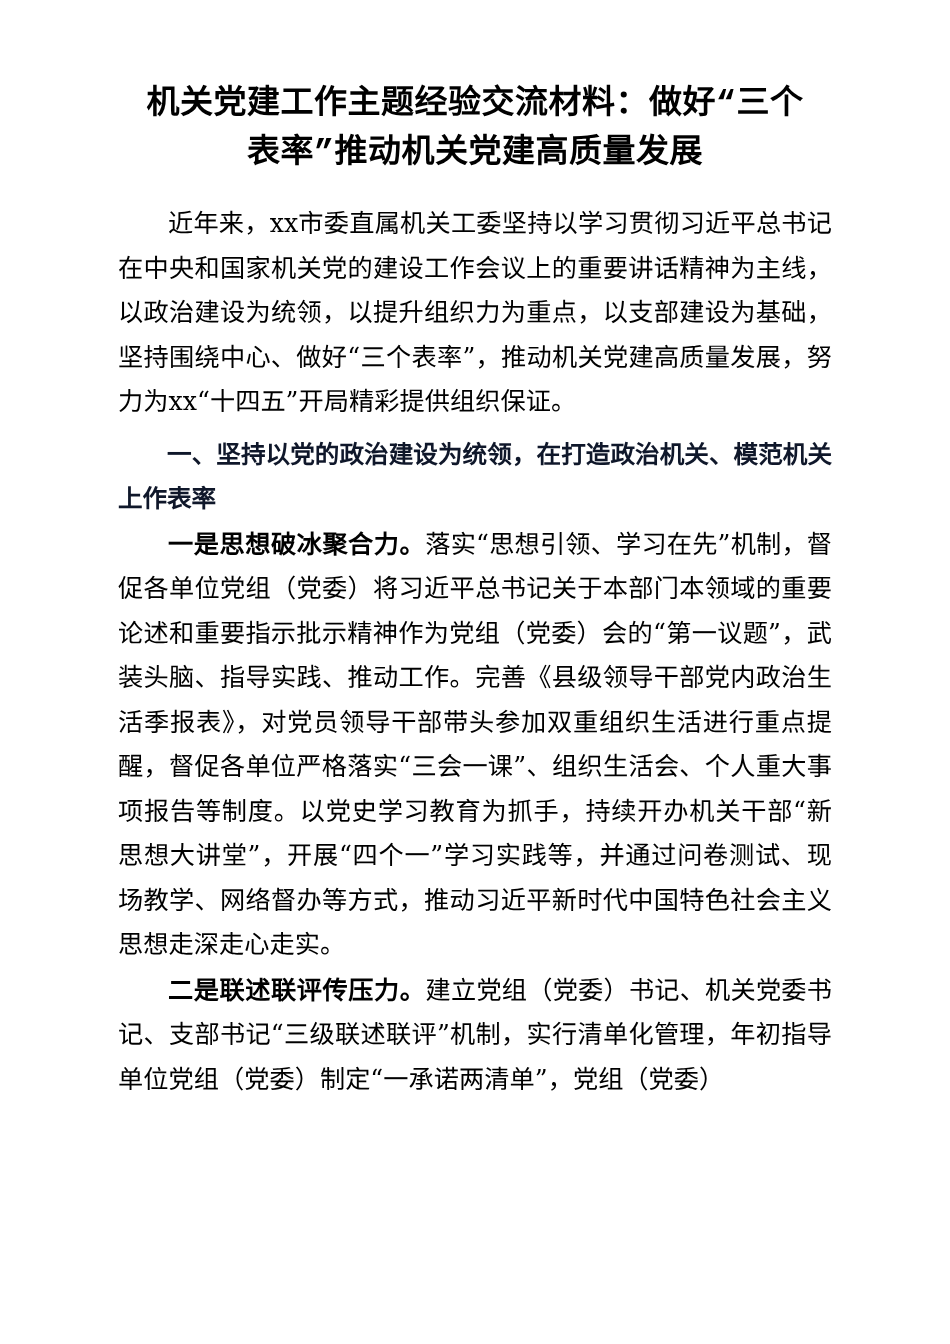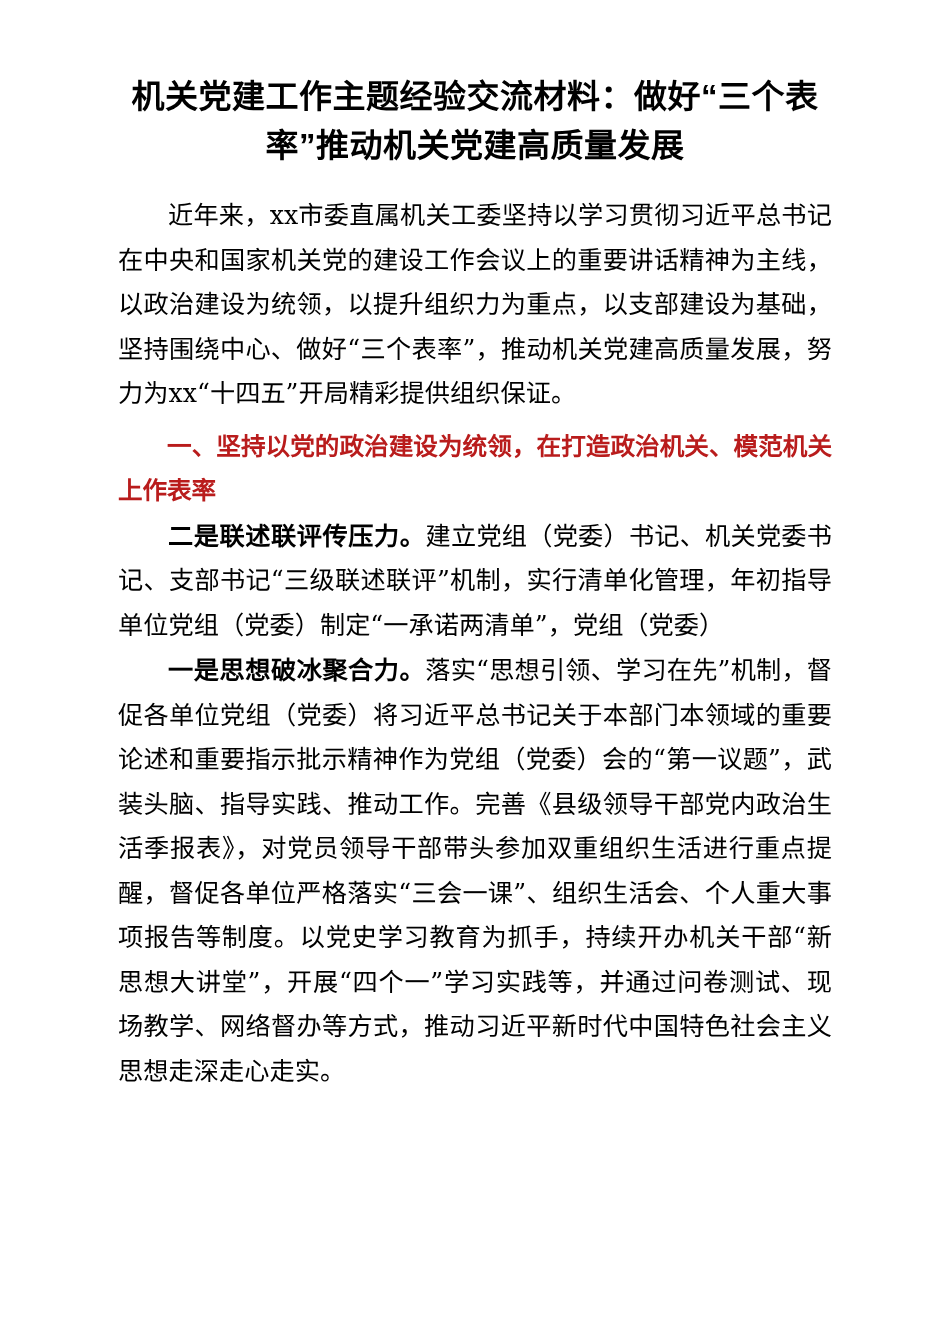--- a/index.html
+++ b/index.html
@@ -27,23 +27,23 @@
 
   #content {
     position: absolute;
     left: 118px;
     top: 0;
     width: 714px;
   }
 
   
   .doc-title {
-    margin: 4px;
+    margin: 12px;
     padding-top: 68px;
-    font-family: Liberation Sans, sans-serif;
+    font-family: Liberation Mono, monospace;
     font-weight: bold;
     font-size: 33px;
     line-height: 49px;
     text-align: center;
     letter-spacing: 0.5px;
     color: #000000;
   }
 
   
   .para {
@@ -72,21 +72,21 @@
   .section-heading {
     margin: 0;
     margin-top: 8px;
     font-family: "DejaVu Sans", "Liberation Sans", sans-serif;
     font-weight: bold;
     font-size: 24.6px;
     line-height: 44.5px;
     text-align: justify;
     text-justify: inter-ideograph;
     text-indent: 49px;
-    color: #b91c1c;
+    color: #0f172a;
     word-break: break-all;
     letter-spacing: -0.1px;
   }
 
   
   .lead-in {
     font-family: "DejaVu Serif", "Liberation Serif", serif;
     font-weight: bold;
     letter-spacing: 0.4px;
   }
@@ -96,18 +96,18 @@
 
 <div id="page">
   <div id="content">
 
     <h1 class="doc-title">机关党建工作主题经验交流材料：做好“三个表率”推动机关党建高质量发展</h1>
 
     <p class="para para--first">近年来，xx市委直属机关工委坚持以学习贯彻习近平总书记在中央和国家机关党的建设工作会议上的重要讲话精神为主线，以政治建设为统领，以提升组织力为重点，以支部建设为基础，坚持围绕中心、做好“三个表率”，推动机关党建高质量发展，努力为xx“十四五”开局精彩提供组织保证。</p>
 
     <h2 class="section-heading">一、坚持以党的政治建设为统领，在打造政治机关、模范机关上作表率</h2>
 
+    <p class="para para--gap"><span class="lead-in">一是思想破冰聚合力。</span><span>落实“思想引领、学习在先”机制，督促各单位党组（党委）将习近平总书记关于本部门本领域的重要论述和重要指示批示精神作为党组（党委）会的“第一议题”，武装头脑、指导实践、推动工作。完善《县级领导干部党内政治生活季报表》，对党员领导干部带头参加双重组织生活进行重点提醒，督促各单位严格落实“三会一课”、组织生活会、个人重大事项报告等制度。以党史学习教育为抓手，持续开办机关干部“新思想大讲堂”，开展“四个一”学习实践等，并通过问卷测试、现场教学、网络督办等方式，推动习近平新时代中国特色社会主义思想走深走心走实。</span></p>
+
     <p class="para para--gap"><span class="lead-in">二是联述联评传压力。</span><span>建立党组（党委）书记、机关党委书记、支部书记“三级联述联评”机制，实行清单化管理，年初指导单位党组（党委）制定“一承诺两清单”，党组（党委）</span></p>
-
-    <p class="para para--gap"><span class="lead-in">一是思想破冰聚合力。</span><span>落实“思想引领、学习在先”机制，督促各单位党组（党委）将习近平总书记关于本部门本领域的重要论述和重要指示批示精神作为党组（党委）会的“第一议题”，武装头脑、指导实践、推动工作。完善《县级领导干部党内政治生活季报表》，对党员领导干部带头参加双重组织生活进行重点提醒，督促各单位严格落实“三会一课”、组织生活会、个人重大事项报告等制度。以党史学习教育为抓手，持续开办机关干部“新思想大讲堂”，开展“四个一”学习实践等，并通过问卷测试、现场教学、网络督办等方式，推动习近平新时代中国特色社会主义思想走深走心走实。</span></p>
 
   </div>
 </div>
 
 </body></html>

